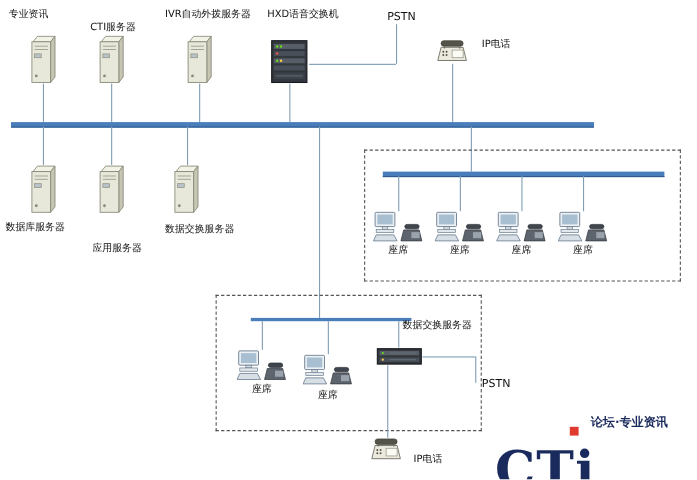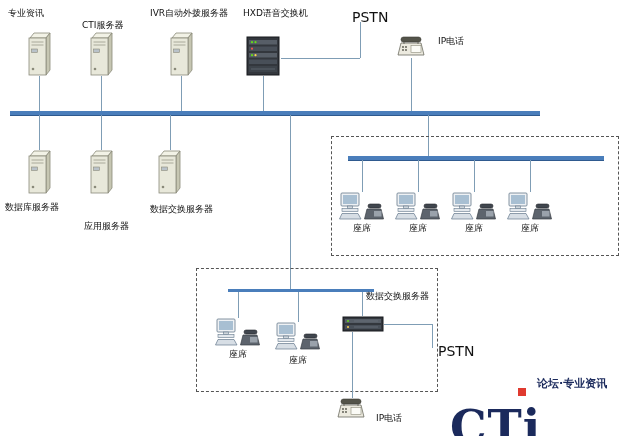--- a/index.html
+++ b/index.html
@@ -1,21 +1,21 @@
 <!DOCTYPE html>
 <html><head>
 <meta charset="utf-8">
 <style>
   html,body { margin:0; padding:0; background:#fff; }
   .stage {
     position:relative; width:634px; height:436px; background:#ffffff;
     font-family:"DejaVu Sans","Liberation Sans",sans-serif; overflow:hidden;
   }
   .lbl { position:absolute; font-size:9px; color:#111; white-space:nowrap; line-height:1.1; }
-  .lbl-md { font-size:14px; }
+  .lbl-md { font-size:10px; }
   .bus { position:absolute; height:4px; background:#4a7ebb; border-bottom:1px solid #2f5a8f; }
   .bus-thin { position:absolute; height:3px; background:#4a7ebb; }
   .vline { position:absolute; width:1px; background:#7f9db5; }
   .hline { position:absolute; height:1px; background:#7f9db5; }
   .dashed-box { position:absolute; border:1px dashed #555; }
   .icon { position:absolute; }
   .wm-logo { position:absolute; font-family:"DejaVu Serif","Liberation Serif",serif;
              font-weight:bold; font-size:46px; color:#1b2a5c; letter-spacing:1px; line-height:1;margin-top:24px; }
   .wm-red-dot { position:absolute; width:8px; height:8px; background:#e03a2f; }
   .wm-tagline { position:absolute; font-size:11px; font-weight:bold; color:#1b2a5c; }

